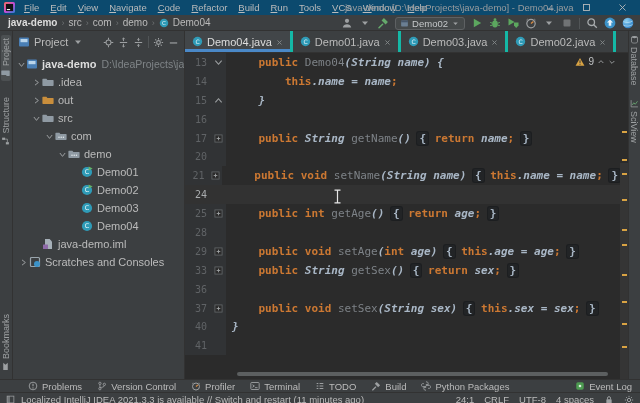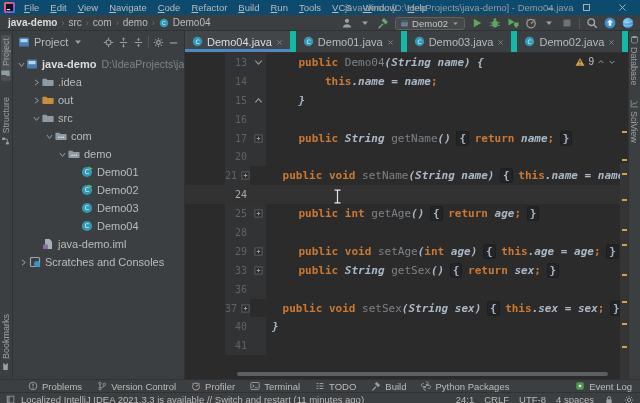--- a/index.html
+++ b/index.html
@@ -61,31 +61,31 @@
   .trow .chev svg{width:9px;height:9px;}
   .trow .ic svg{width:12px;height:12px;margin-right:4px;}
   .tlabel{color:#bbbbbb;}
   .tlabel.bold{font-weight:bold;color:#dddddd;}
   .tsub{color:#7f8487;margin-left:5px;font-size:10.5px;}
 
   
   .center{flex:1;display:flex;flex-direction:column;min-width:0;}
   .tabbar{height:22px;display:flex;background:#3c3f41;border-bottom:1px solid #323232;}
   .tab{display:flex;align-items:center;gap:4px;padding:0 7px;font-size:11px;color:#bbbbbb;
-       border-right:6px solid #14b8a6;position:relative;}
+       border-right:3px solid #14b8a6;position:relative;}
   .tab .ic svg{width:11px;height:11px;}
   .tab .tclose svg{width:7px;height:7px;}
   .tab.active{background:#424649;color:#dedede;}
   .tab.active::after{content:"";position:absolute;left:0;right:0;bottom:0;height:3px;background:#4a88c7;}
   .editor{flex:1;position:relative;background:#2b2b2b;overflow:hidden;
           font-family:"DejaVu Sans Mono",monospace;}
   .lines{position:absolute;inset:0 8px 0 0;}
   .line{display:flex;align-items:center;height:18.9px;}
   .ln{width:26px;text-align:right;font-size:10px;color:#606366;background:#313335;
-      padding-right:4px;height:100%;display:flex;align-items:center;justify-content:flex-end;margin-left:40px;}
+      padding-right:4px;height:100%;display:flex;align-items:center;justify-content:flex-end;}
   .mk{width:15px;height:100%;background:#313335;display:flex;align-items:center;justify-content:center;}
   .code{flex:1;white-space:pre;font-size:11px;font-weight:bold;padding-left:6px;height:100%;
         display:flex;align-items:center;}
   .line.cur,.line.cur .ln,.line.cur .mk{background:#323232;}
   .line.cur .ln{color:#a8abad;}
   .c-k{color:#cc7832;}
   .c-p{color:#a9b7c6;font-style:italic;}
   .c-m{color:#7d8287;font-weight:normal;}
   .c-t{color:#cc7832;}
   .c-f{background:#222426;border-radius:2px;padding:0 2px;color:#a9b7c6;box-shadow:0 0 0 1px #1c1e20;}

